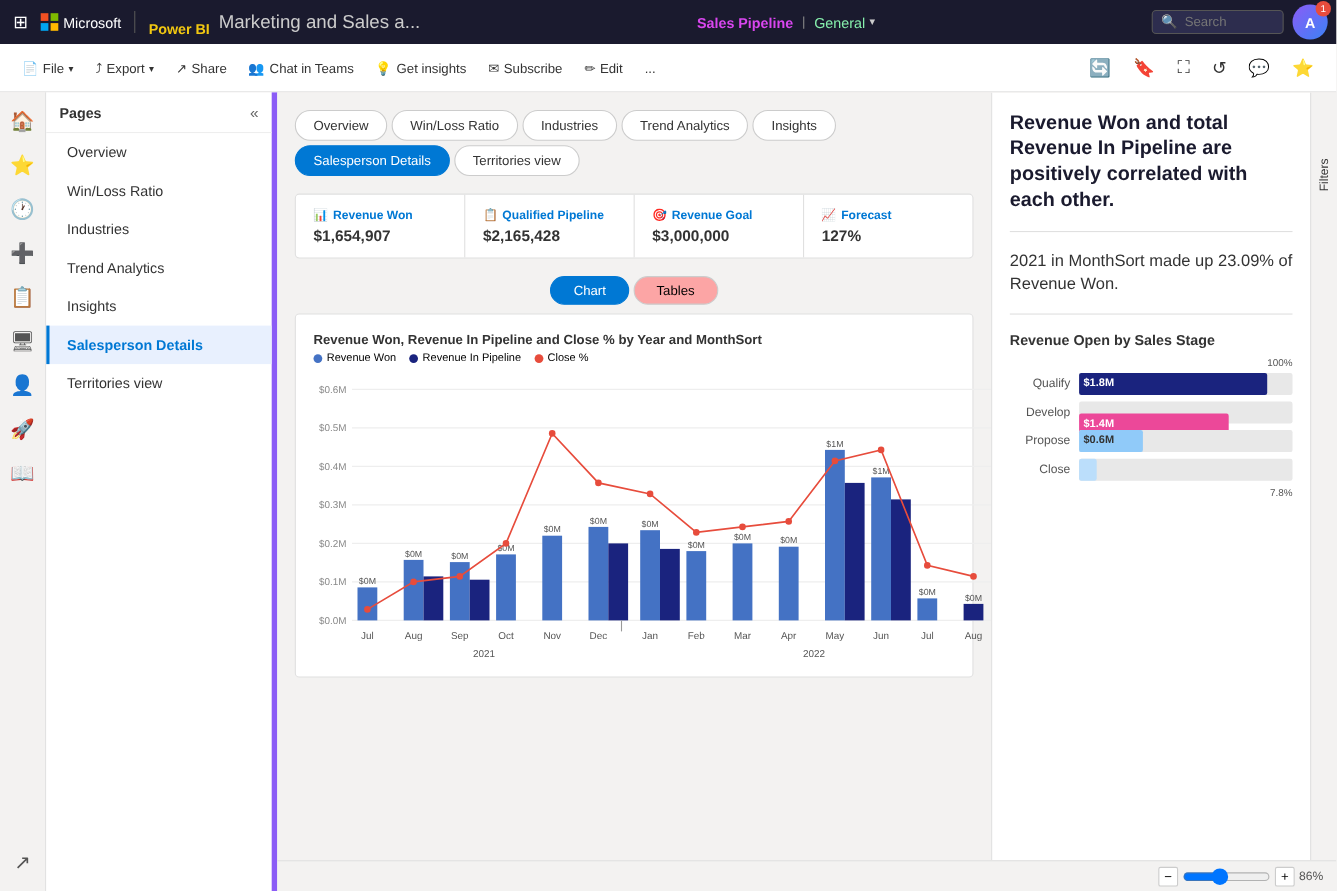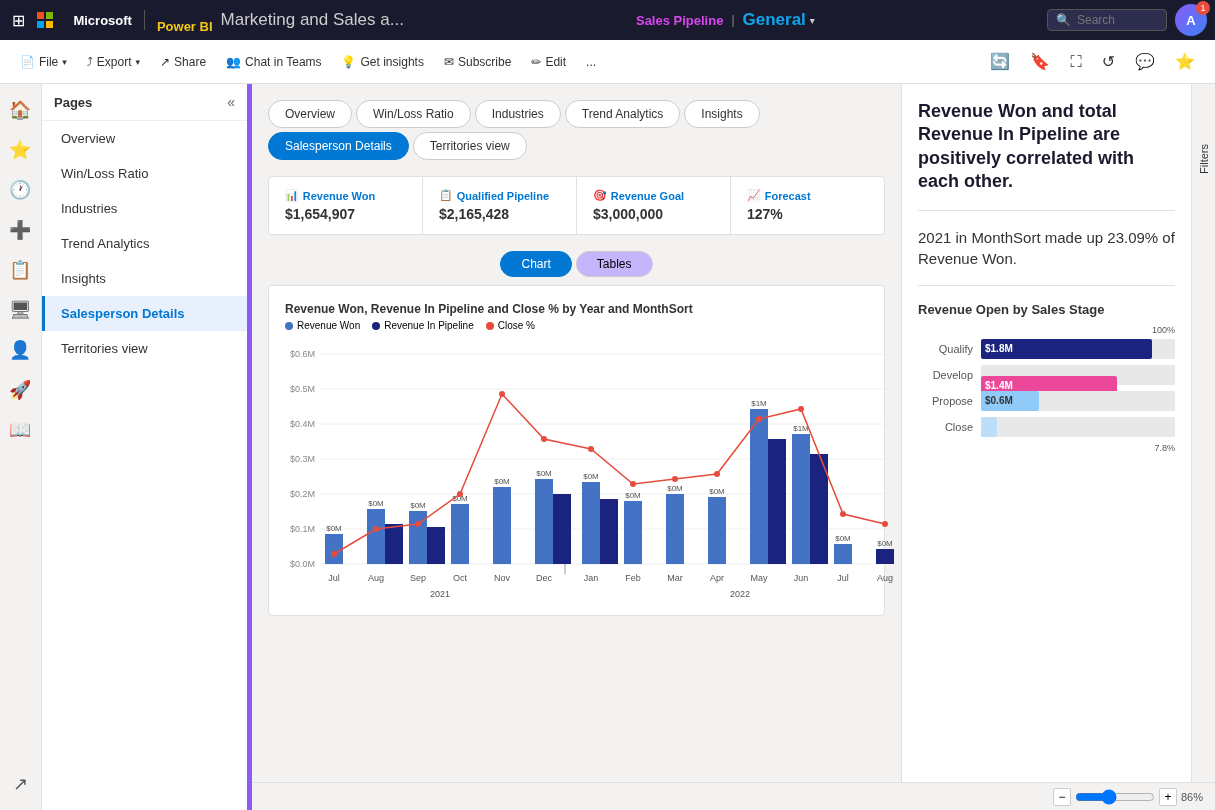--- a/index.html
+++ b/index.html
@@ -4,21 +4,21 @@
   <style>
     * { box-sizing: border-box; margin: 0; padding: 0; }
     body { font-family: 'Segoe UI', Arial, sans-serif; font-size: 12px; background: #f3f2f1; overflow: hidden; width: 1215px; height: 810px; }
 
     
     .topbar {
       display: flex; align-items: center; height: 40px;
       background: #1a1a2e; color: #fff; padding: 0 8px; gap: 8px;
     }
     .topbar-waffle { font-size: 16px; cursor: pointer; padding: 4px; }
-    .topbar-ms-logo { display: flex; align-items: center; gap: 20px; font-size: 13px; font-weight: 700; text-align: center; }
+    .topbar-ms-logo { display: flex; align-items: center; gap: 4px; font-size: 13px; font-weight: 400; text-align: center; }
     .ms-squares { display: grid; grid-template-columns: 1fr 1fr; gap: 1px; width: 16px; height: 16px; }
     .ms-sq { width: 7px; height: 7px; }
     .ms-sq-1 { background: #f25022; }
     .ms-sq-2 { background: #7fba00; }
     .ms-sq-3 { background: #00a4ef; }
     .ms-sq-4 { background: #ffb900; }
     .topbar-divider { width: 1px; height: 20px; background: #555; margin: 0 4px; }
     .topbar-powerbi { color: #f2c811; font-size: 13px; font-weight: 600; margin-top: 12px; }
     .topbar-title { font-size: 17px; color: #ccc; }
     .topbar-general { display: flex; align-items: center; gap: 4px; cursor: pointer; }
@@ -56,21 +56,21 @@
 
     
     .kpi-row { display: flex; background: #fff; border: 1px solid #e0e0e0; border-radius: 4px; margin-bottom: 16px; }
     .kpi-card { flex: 1; padding: 12px 16px; border-right: 1px solid #e0e0e0; }
     .kpi-card:last-child { border-right: none; }
     .kpi-label { font-size: 11px; color: #0078d4; font-weight: 600; display: flex; align-items: center; gap: 4px; margin-bottom: 4px; }
     .kpi-value { font-size: 14px; font-weight: 700; color: #333; }
 
     
     .chart-table-toggle { display: flex; justify-content: center; gap: 4px; margin-bottom: 8px; }
-    .toggle-btn { padding: 5px 20px; border-radius: 20px; border: 1px solid #ccc; background: #c4b5fd; font-size: 12px; cursor: pointer; }
+    .toggle-btn { padding: 5px 20px; border-radius: 20px; border: 1px solid #ccc; background: #fca5a5; font-size: 12px; cursor: pointer; }
     .toggle-btn.active { background: #0078d4; color: #fff; border-color: #0078d4; }
 
     
     .chart-container { background: #fff; border: 1px solid #e0e0e0; border-radius: 4px; padding: 16px; }
     .chart-title { font-size: 12px; font-weight: 700; color: #333; margin-bottom: 4px; }
     .chart-legend { display: flex; gap: 12px; margin-bottom: 8px; font-size: 10px; }
     .legend-item { display: flex; align-items: center; gap: 4px; }
     .legend-dot { width: 8px; height: 8px; border-radius: 50%; }
 
     
@@ -113,21 +113,21 @@
     </div>
     <span>Microsoft</span>
   </div>
   <div class="topbar-divider"></div>
   <span class="topbar-powerbi">Power BI</span>
   <span class="topbar-title">Marketing and Sales a...</span>
   <div style="flex:1; display:flex; justify-content:center; align-items:center; gap:8px;">
     <span style="font-size:13px; color:#d946ef; font-weight:600;">Sales Pipeline</span>
     <span class="pipe" style="color:#888;">|</span>
     <div class="topbar-general">
-      <span style="font-size:17px; color:#0ea5e9;font-weight:bold;">General</span>
+      <span style="font-size:13px; color:#86efac;">General</span>
       <span style="color:#ccc; font-size:10px;">▾</span>
     </div>
   </div>
   <div class="search-box">
     <span style="color:#aaa; font-size:12px;">🔍</span>
     <input type="text" placeholder="Search" style="">
   </div>
   <div class="avatar-badge">
     <div class="avatar-img">A</div>
     <div class="badge-count">1</div>

